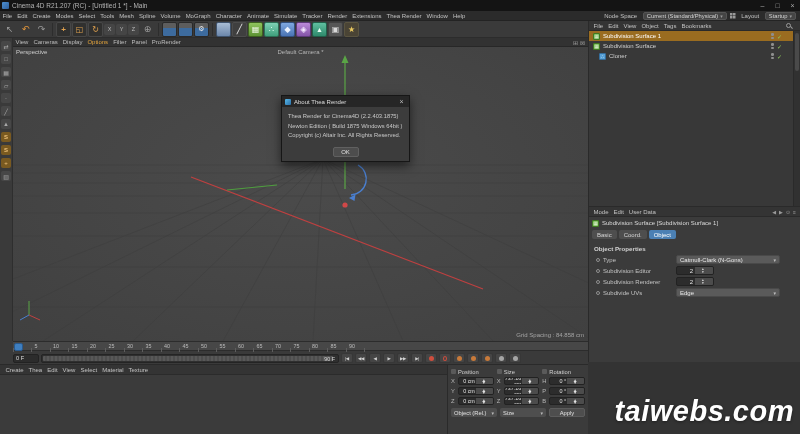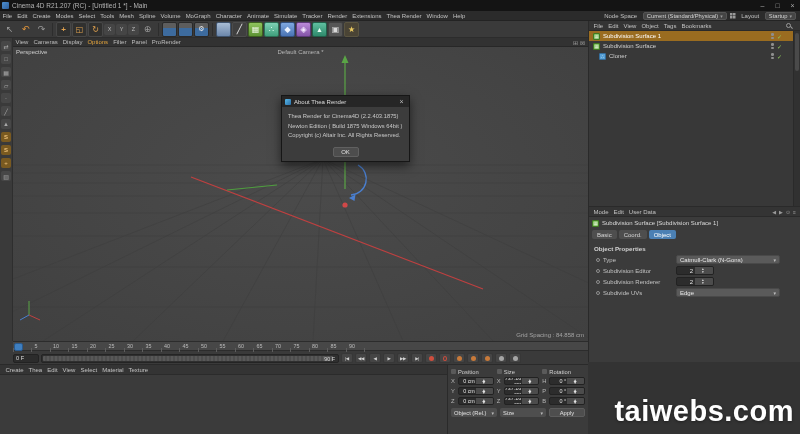--- a/index.html
+++ b/index.html
@@ -176,21 +176,21 @@
 .cfield span{flex:1;text-align:right;padding-right:1px;color:#e2e2e2;font-size:5.4px;}
 .cspin{width:5px;align-self:stretch;background:#4c4c4c;font-size:3px;color:#aaa;display:flex;flex-direction:column;align-items:center;justify-content:center;line-height:2.5px;}
 .cspin::before{content:"▴";} .cspin::after{content:"▾";}
 .coord-bottom{display:flex;gap:3px;margin-top:2px;align-items:center;}
 .cdd{flex:1;height:9px;background:#4e4e4e;border-radius:2px;display:flex;align-items:center;justify-content:space-between;padding:0 3px;color:#e0e0e0;}
 .cdd::after{content:"▾";font-size:5px;color:#bbb;}
 .apply-btn{width:36px;height:9px;background:#4e4e4e;border:1px solid #5c5c5c;border-radius:2px;display:flex;align-items:center;justify-content:center;color:#e0e0e0;}
 
 
 .br-blank{position:absolute;left:588px;top:362px;width:212px;height:72px;background:#333;}
-.watermark{position:absolute;right:6px;bottom:6px;font-size:29px;font-weight:bold;color:#fff;letter-spacing:.5px;z-index:60;text-shadow:0 1px 3px rgba(0,0,0,.4);}
+.watermark{position:absolute;right:6px;bottom:6px;font-size:29px;font-weight:bold;color:#fff;letter-spacing:.5px;z-index:60;text-shadow:0 1px 3px rgba(0,0,0,.4);font-style:italic;}
 </style>
 </head>
 <body>
 
 <div class="app">
 
   <div class="titlebar">
     <span class="appicon"></span>
     <span>Cinema 4D R21.207 (RC) - [Untitled 1 *] - Main</span>
     <span class="winbtns">

